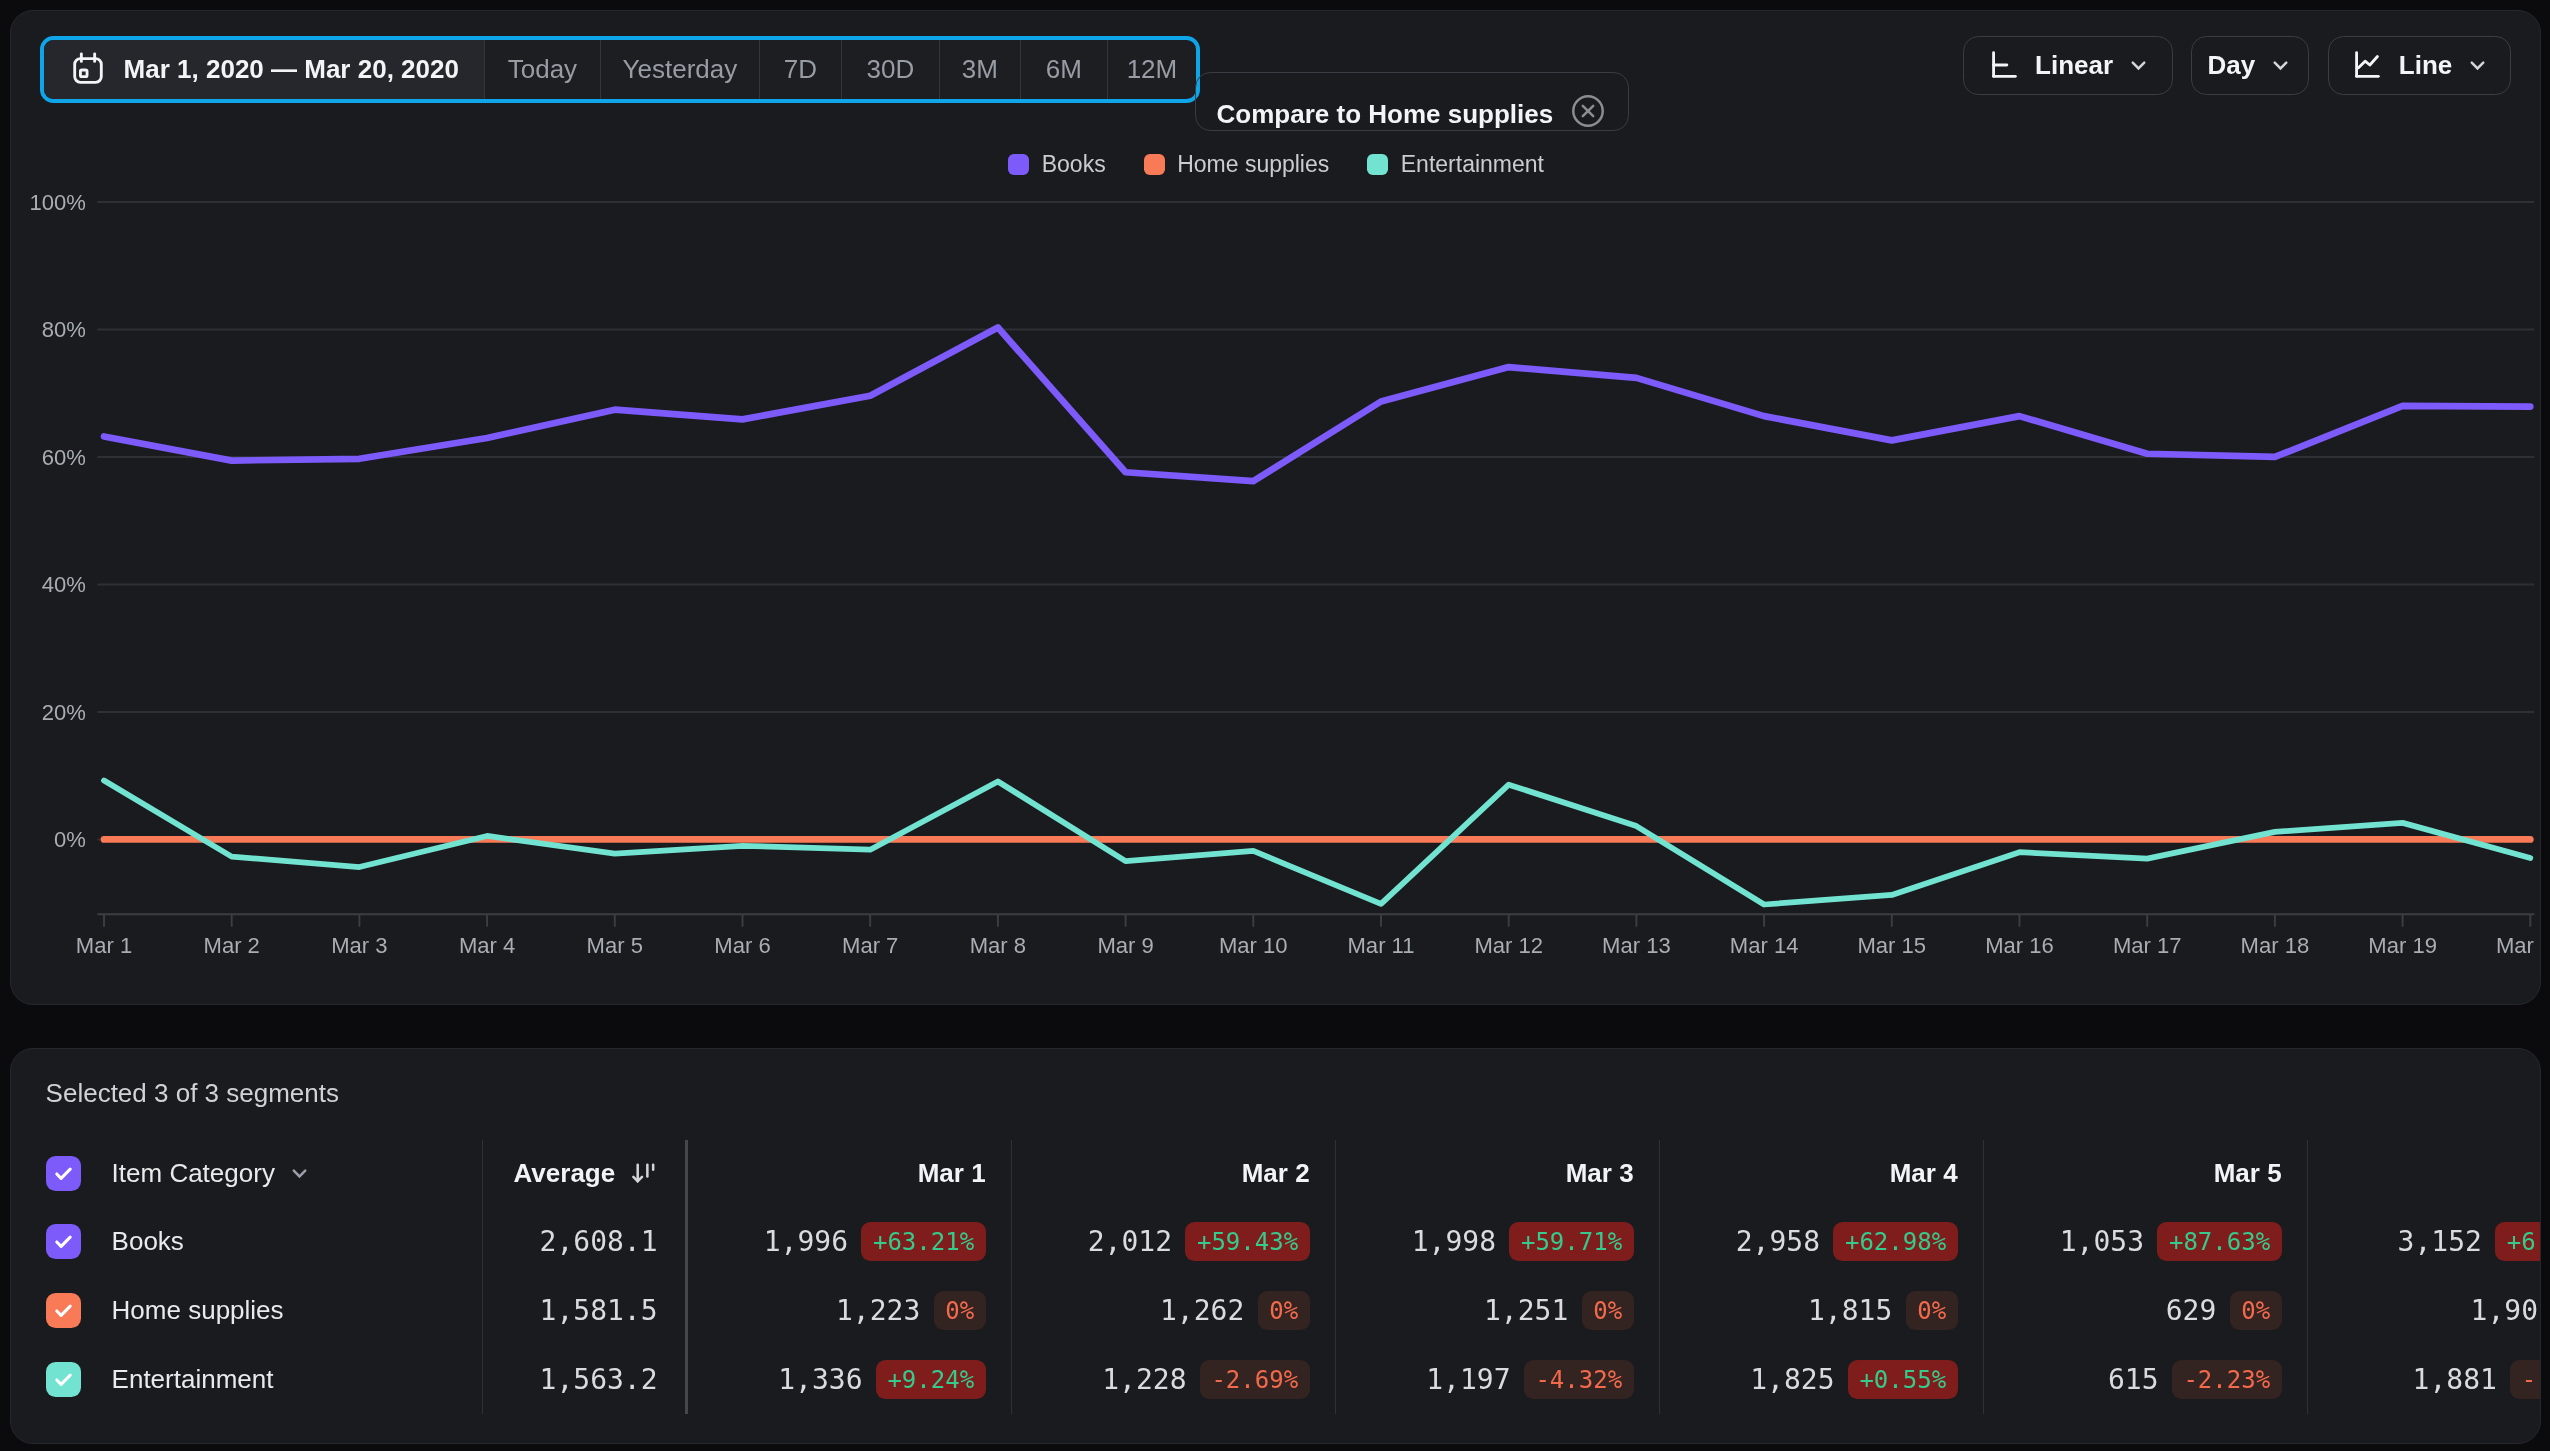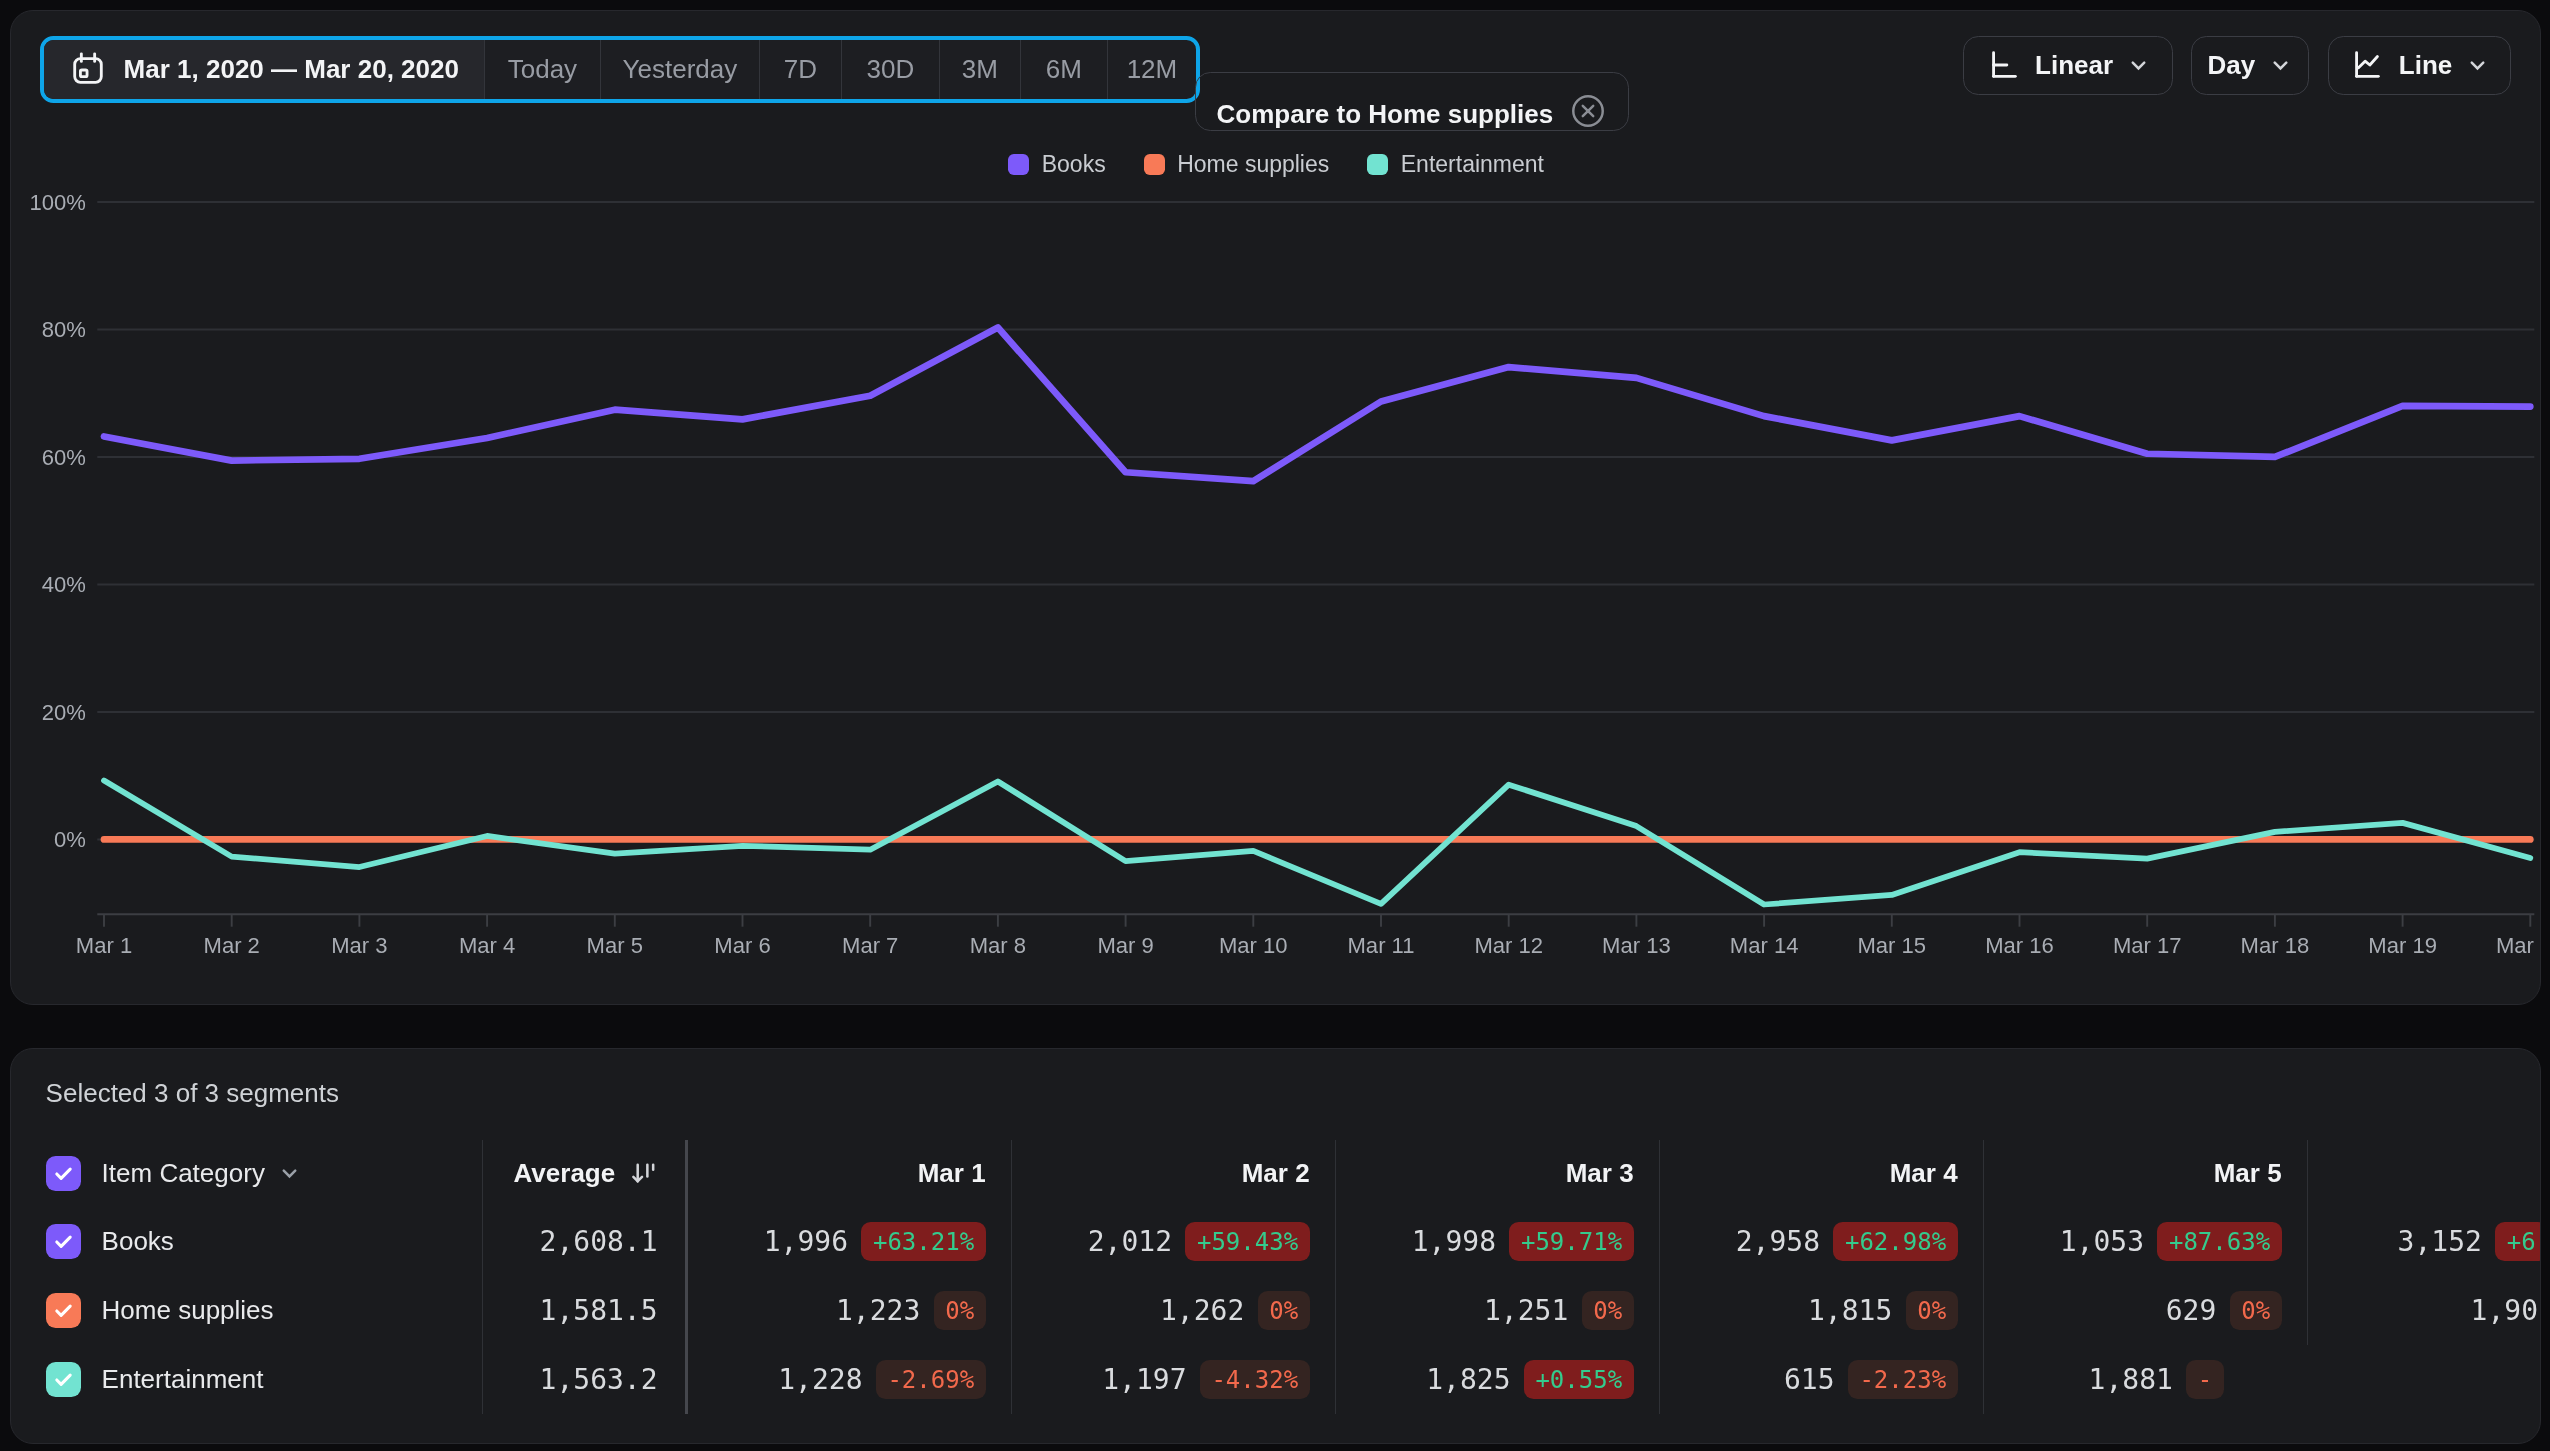--- a/index.html
+++ b/index.html
@@ -30,21 +30,21 @@
   
   #chart-svg{position:absolute;left:0;top:0;}
   #chart-svg text{font-family:"Liberation Sans",sans-serif;}
 
   
   .summary{position:absolute;left:35px;top:29px;color:#cfd2d6;font-size:26px;}
   .grid{position:absolute;left:0;top:91px;width:2621px;}
   .grow{display:grid;grid-template-columns:471px 206px 324px 324px 324px 324px 324px 324px;height:69px;}
   .grow.head{height:67px;}
   .cell{display:flex;align-items:center;box-sizing:border-box;}
-  .c-cat{padding-left:35px;gap:21px;color:#e9eaec;font-size:26px;}
+  .c-cat{padding-left:35px;gap:31px;color:#e9eaec;font-size:26px;}
   .c-avg{justify-content:flex-end;padding-right:27px;border-left:1px solid #2f3136;border-right:3.8px solid #45474d;gap:13.4px;}
   .c-day{justify-content:flex-end;padding-right:25px;border-right:1px solid #2f3136;gap:13.4px;}
   .c-day.m6{border-right:none;justify-content:flex-start;padding-right:0;}
   .m6-b{padding-left:90px;}
   .m6-h{padding-left:163px;}
   .m6-e{padding-left:105px;}
   .hday{font-weight:700;color:#f2f3f5;font-size:26px;}
   .havg{font-weight:700;color:#f2f3f5;font-size:26px;}
   .hcat{color:#e9eaec;font-size:26px;font-weight:500;display:flex;align-items:center;gap:13.4px;}
   .num{font-family:"DejaVu Sans Mono",monospace;font-size:28px;color:#d9dbde;white-space:nowrap;}
@@ -355,20 +355,24 @@
             <svg width="23" height="23" viewBox="0 0 24 24" fill="none" stroke="#ffffff" stroke-width="3.2" stroke-linecap="round" stroke-linejoin="round">
                 <path d="M5 12.5l4.5 4.5L19 7.5"></path>
               </svg>
           </span>
           <span>Entertainment</span>
         </div>
         <div class="cell c-avg">
             <span class="num">1,563.2</span>
           </div>
         <div class="cell c-day">
+            <span class="num">1,336</span>
+            <span class="badge" data-trend="up">+9.24%</span>
+          </div>
+        <div class="cell c-day">
             <span class="num">1,228</span>
             <span class="badge" data-trend="down">-2.69%</span>
           </div>
         <div class="cell c-day">
             <span class="num">1,197</span>
             <span class="badge" data-trend="down">-4.32%</span>
           </div>
         <div class="cell c-day">
             <span class="num">1,825</span>
             <span class="badge" data-trend="up">+0.55%</span>

